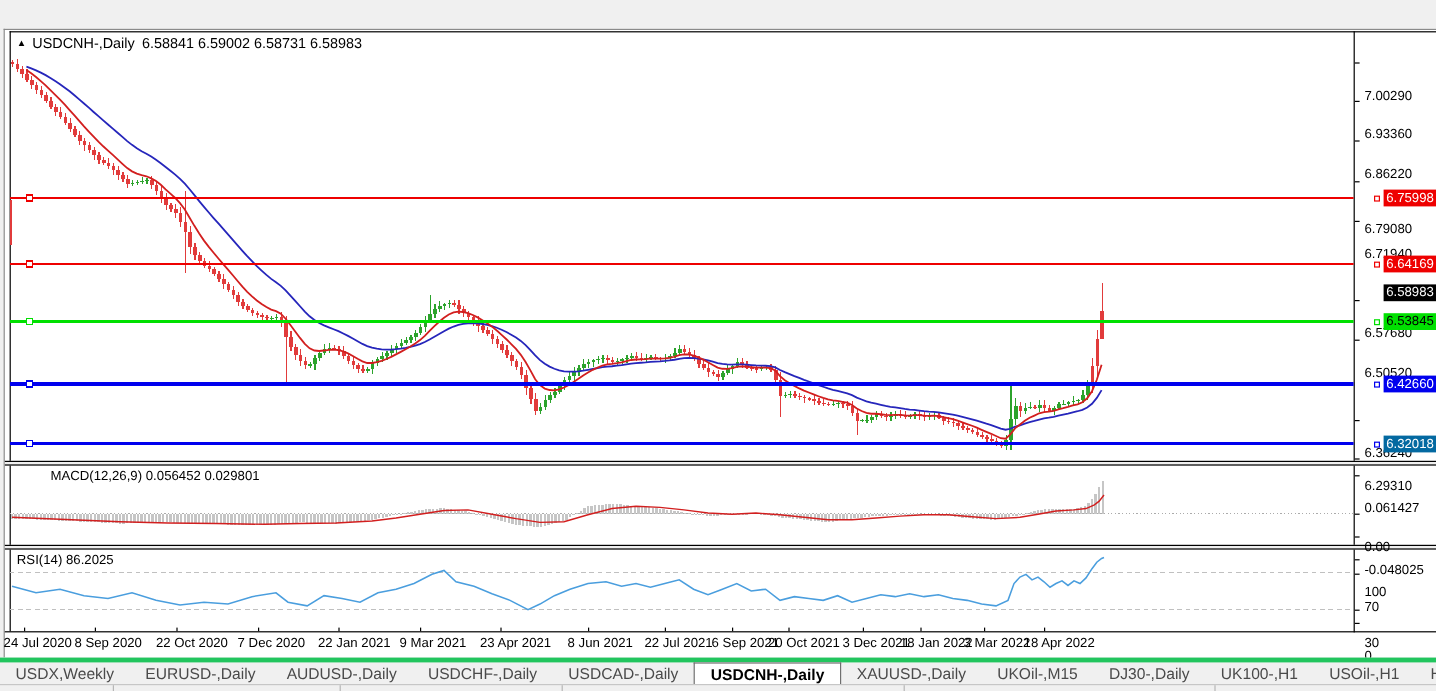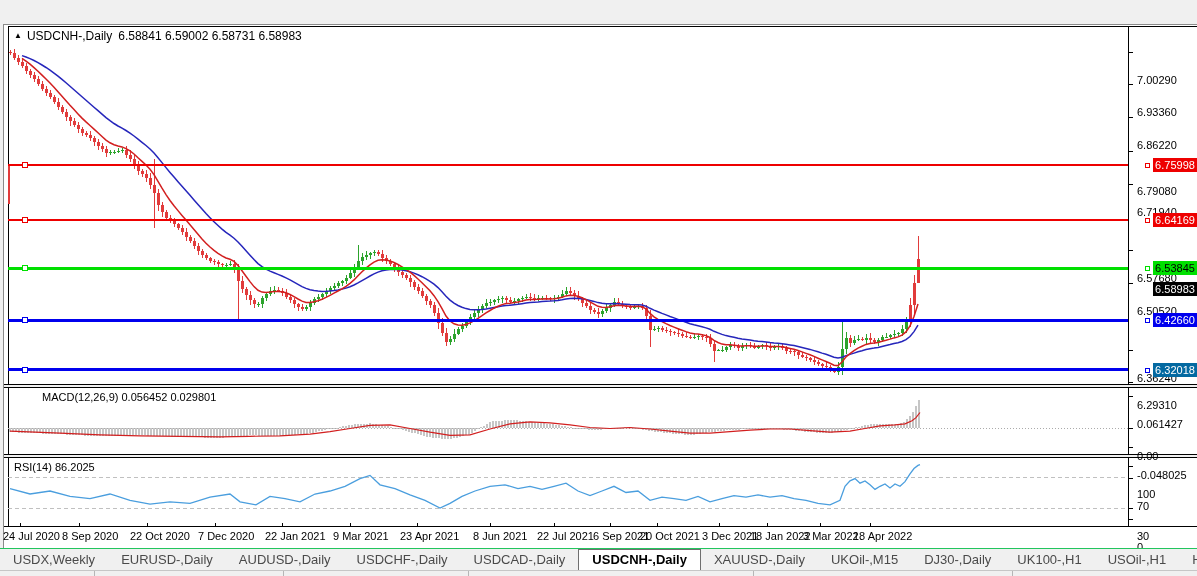--- a/index.html
+++ b/index.html
@@ -56,21 +56,21 @@
   .a-badge{position:absolute;left:24px;width:44px;height:14px;line-height:14px;text-align:center;
            font-size:11px;white-space:nowrap;z-index:3;}
   .a-handle{position:absolute;left:16px;width:5px;height:5px;background:#fff;box-sizing:border-box;z-index:4;}
 
   
   .t-label{position:absolute;top:530px;font-size:11px;color:#000;white-space:nowrap;}
   .t-tick{position:absolute;top:523px;width:1px;height:3px;background:#000;}
 
   
   .tab-bar{position:absolute;left:0;top:548px;width:1197px;height:22px;background:#f0f0f0;
-           border-top:1px solid #22c55e;display:flex;align-items:center;box-sizing:border-box;}
+           border-top:4px solid #22c55e;display:flex;align-items:flex-start;box-sizing:border-box;}
   .tab{height:19px;line-height:19px;padding:0 13px;font-size:13px;color:#4a4a4a;white-space:nowrap;cursor:default;}
   .tab.active{background:#fff;border:1px solid #6f6f6f;border-bottom:none;height:21px;line-height:20px;
               font-weight:bold;color:#000;}
   .tab-div{width:1px;height:13px;background:#aeaeae;margin-bottom:4px;}
   .status{position:absolute;left:0;top:570px;width:1197px;height:6px;background:#f0f0f0;
           border-top:1px solid #c6c6c6;box-sizing:border-box;}
   .status .div{position:absolute;top:0;width:1px;height:6px;background:#b6b6b6;}
 </style>
 </head>
 <body>
@@ -909,21 +909,21 @@
       <div class="a-handle" style="top: 137.025px; border: 1px solid rgb(238, 0, 0);"></div>
       <div class="a-badge" style="top: 132.025px; background: rgb(238, 0, 0); color: rgb(255, 255, 255);">6.75998</div>
       <div class="a-handle" style="top: 192.022px; border: 1px solid rgb(238, 0, 0);"></div>
       <div class="a-badge" style="top: 187.022px; background: rgb(238, 0, 0); color: rgb(255, 255, 255);">6.64169</div>
       <div class="a-handle" style="top: 240.022px; border: 1px solid rgb(0, 224, 0);"></div>
       <div class="a-badge" style="top: 235.022px; background: rgb(0, 224, 0); color: rgb(0, 0, 0);">6.53845</div>
       <div class="a-handle" style="top: 292.025px; border: 1px solid rgb(0, 0, 238);"></div>
       <div class="a-badge" style="top: 287.025px; background: rgb(0, 0, 238); color: rgb(255, 255, 255);">6.42660</div>
       <div class="a-handle" style="top: 341.503px; border: 1px solid rgb(0, 0, 238);"></div>
       <div class="a-badge" style="top: 336.503px; background: #0369a1; color: rgb(255, 255, 255);">6.32018</div>
-      <div class="a-badge" style="top: 211.134px; background: rgb(0, 0, 0); color: rgb(255, 255, 255); margin-top: 45px;">6.58983</div>
+      <div class="a-badge" style="top: 211.134px; background: rgb(0, 0, 0); color: rgb(255, 255, 255);">6.58983</div>
       <div class="a-dash" style="top: 370px;"></div>
       <div class="a-label" style="top: 364px;">0.061427</div>
       <div class="a-dash" style="top: 402px;"></div>
       <div class="a-label" style="top: 396px;">0.00</div>
       <div class="a-dash" style="top: 421px;"></div>
       <div class="a-label" style="top: 415px;">-0.048025</div>
       <div class="a-dash" style="top: 440px;"></div>
       <div class="a-label" style="top: 434px;">100</div>
       <div class="a-dash" style="top: 452px;"></div>
       <div class="a-label" style="top: 446px;">70</div>

